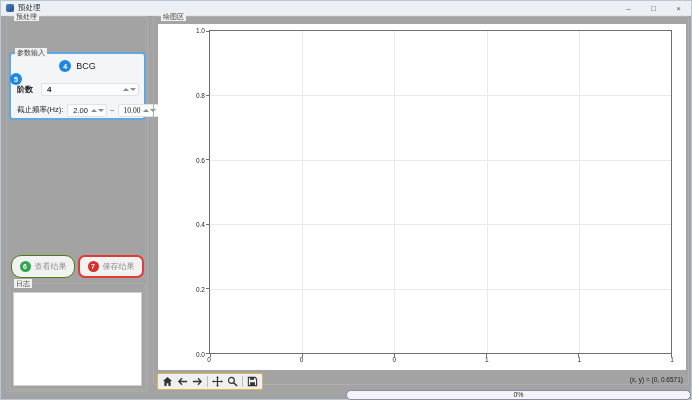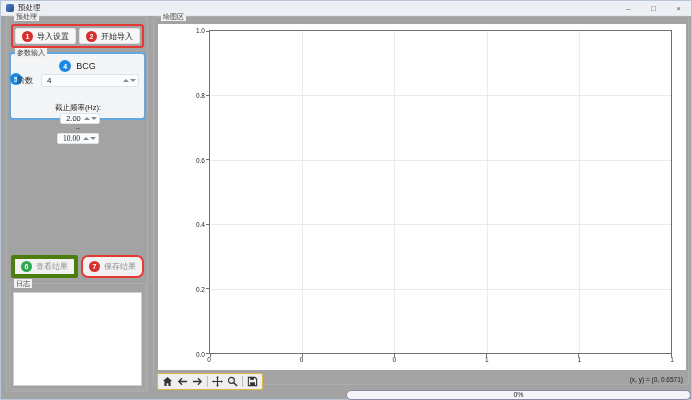--- a/index.html
+++ b/index.html
@@ -44,38 +44,38 @@
   .param-group { position:absolute; left:2px; top:35px; width:137px; height:68px;
                  border:2px solid #63a7e0; border-radius:4px; background:#f3f5f7; }
   .param-label { position:absolute; top:-6px; left:4px; font-size:7px; color:#444;
                  background:#f0f0f0; padding:0 2px; line-height:9px; }
   .bcg-row { position:absolute; left:0; top:6px; width:100%; display:flex;
              align-items:center; justify-content:center; gap:5px; }
   .bcg-row .num-circle { width:12px; height:12px; }
   .bcg-text { font-size:9px; color:#222; }
   .side-circle { position:absolute; left:-1px; top:19px; width:12px; height:12px; }
   .param-row { position:absolute; left:6px; right:5px; display:flex; align-items:center; }
-  .row-order  { top:19px; height:14px; }
-  .row-cutoff { top:49px; height:14px;flex-direction:column; }
+  .row-order  { top:28px; height:14px;font-weight:bold; }
+  .row-cutoff { top:49px; height:14px; }
   .param-field-label { font-size:8px; color:#222; white-space:nowrap; }
   .spinbox { display:flex; align-items:center; background:#fbfcfd; border:1px solid #dfe3e7;
              border-radius:2px; height:13px; padding:0 2px 0 5px; }
   .spin-grow { flex:1; margin-left:8px; }
   .spin-value { font-size:8px; color:#222; flex:1; }
   .spin-value.narrow { flex:none; margin-right:3px; }
   .spin-arrows { display:flex; align-items:center; gap:1px; }
   .arr { width:0; height:0; border-left:3px solid transparent; border-right:3px solid transparent; }
   .arr-up   { border-bottom:3px solid #8a8a8a; }
   .arr-down { border-top:3px solid #8a8a8a; }
   .tilde { font-size:8px; color:#444; margin:0 3px; }
 
   
   .result-row { position:absolute; left:4px; top:238px; width:133px; display:flex; gap:3px; }
   .result-row .btn { flex:1; height:23px; background:#f2f2f2; }
-  .btn-view { border:4px solid #4d7c0f; border-radius:2px;text-align:right; }
+  .btn-view { border:1px solid #4d7c0f; border-radius:10px;text-align:right; }
   .btn-save { border:2px solid #e53935; border-radius:7px; }
 
   
   .log-group { position:absolute; left:2px; top:266px; width:137px; height:107px;
                border:1px solid #aeaeae; border-radius:2px; }
   .log-area { position:absolute; left:3px; top:8px; right:3px; bottom:3px;
               background:#ffffff; border:1px solid #cfcfcf; }
 
   
   .plot-canvas { position:absolute; left:4px; top:7px; width:528px; height:346px; background:#fff; }
@@ -116,30 +116,20 @@
     <div class="win-controls">
       <div class="win-btn">–</div>
       <div class="win-btn">□</div>
       <div class="win-btn">×</div>
     </div>
   </div>
 
   <div class="groupbox left-group">
     <span class="group-label">预处理</span>
 
-    <div class="import-frame">
-      <div class="btn">
-        <span class="num-circle nc-red">1</span>
-        <span class="btn-label">导入设置</span>
-      </div>
-      <div class="btn">
-        <span class="num-circle nc-red">2</span>
-        <span class="btn-label">开始导入</span>
-      </div>
-    </div>
 
     <div class="param-group">
       <span class="param-label">参数输入</span>
       <div class="bcg-row">
         <span class="num-circle nc-blue">4</span>
         <span class="bcg-text">BCG</span>
       </div>
       <span class="num-circle nc-blue side-circle">5</span>
 
       <div class="param-row row-order">

